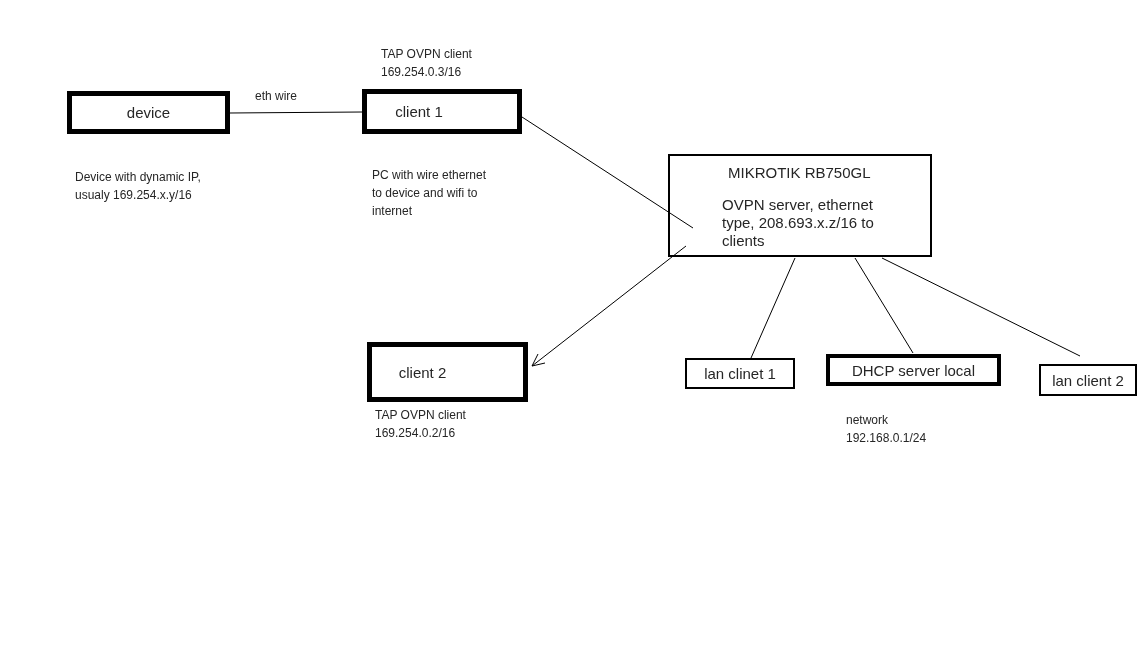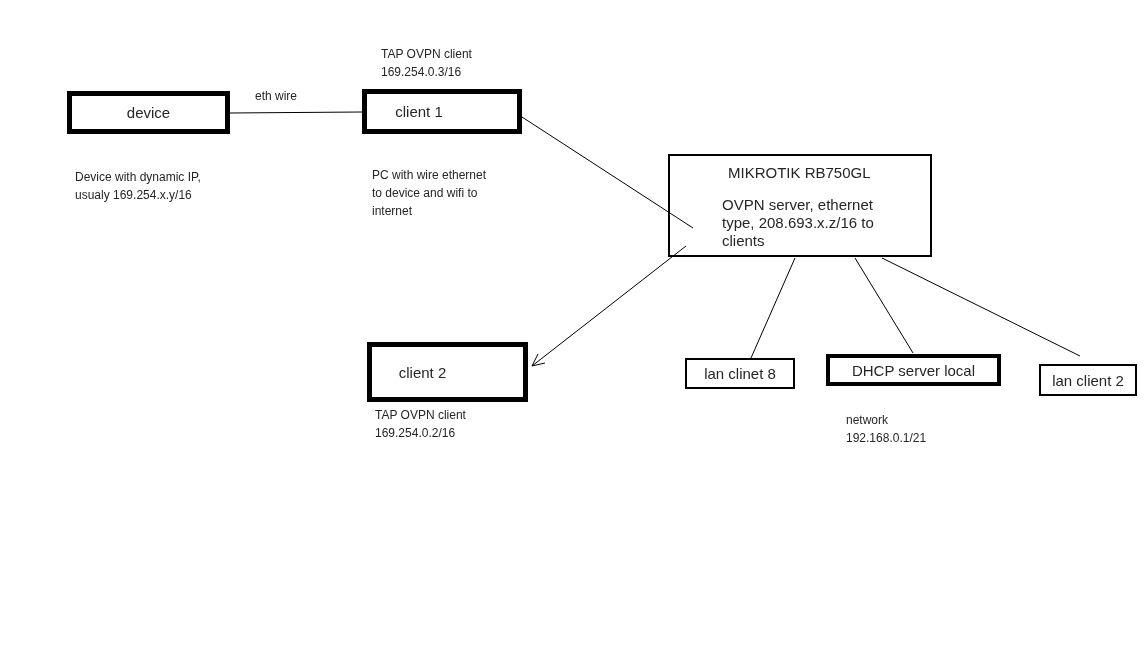--- a/index.html
+++ b/index.html
@@ -89,21 +89,21 @@
     <div class="mk-body">OVPN server, ethernet
 type, 208.693.x.z/16 to
 clients</div>
   </div>
 
   <div class="node border-thick node-client2">
     <span>client 2</span>
   </div>
 
   <div class="node border-thin node-lan1">
-    <span>lan clinet 8</span>
+    <span>lan clinet 1</span>
   </div>
 
   <div class="node border-mid node-dhcp">
     <span>DHCP server local</span>
   </div>
 
   <div class="node border-thin node-lan2">
     <span>lan client 2</span>
   </div>
 
@@ -111,21 +111,21 @@
   <div class="label label-client1-ip">TAP OVPN client
 169.254.0.3/16</div>
   <div class="label label-device-note">Device with dynamic IP,
 usualy 169.254.x.y/16</div>
   <div class="label label-client1-note">PC with wire ethernet
 to device and wifi to
 internet</div>
   <div class="label label-client2-ip">TAP OVPN client
 169.254.0.2/16</div>
   <div class="label label-dhcp-note">network
-192.168.0.1/21</div>
+192.168.0.1/24</div>
 
   <svg class="edges-layer" viewBox="0 0 1145 672" xmlns="http://www.w3.org/2000/svg">
     <line x1="230" y1="113" x2="362" y2="112"></line>
     <line x1="522" y1="117" x2="693" y2="228"></line>
     <line x1="686" y1="246" x2="532" y2="366"></line>
     <path d="M 545 363 L 532 366 L 538 354"></path>
     <line x1="795" y1="258" x2="751" y2="358"></line>
     <line x1="855" y1="258" x2="913" y2="353"></line>
     <line x1="882" y1="258" x2="1080" y2="356"></line>
   </svg>

